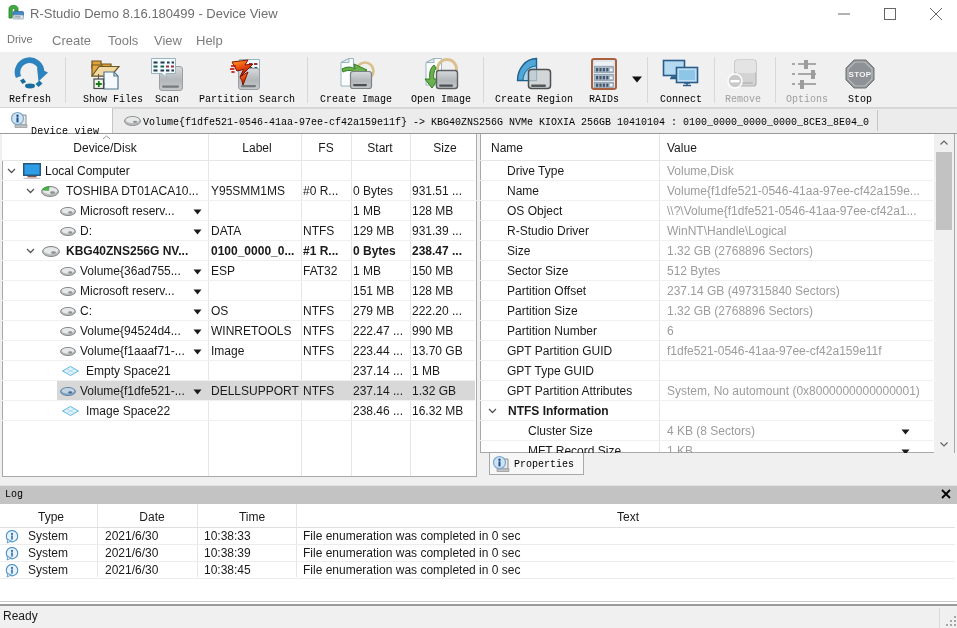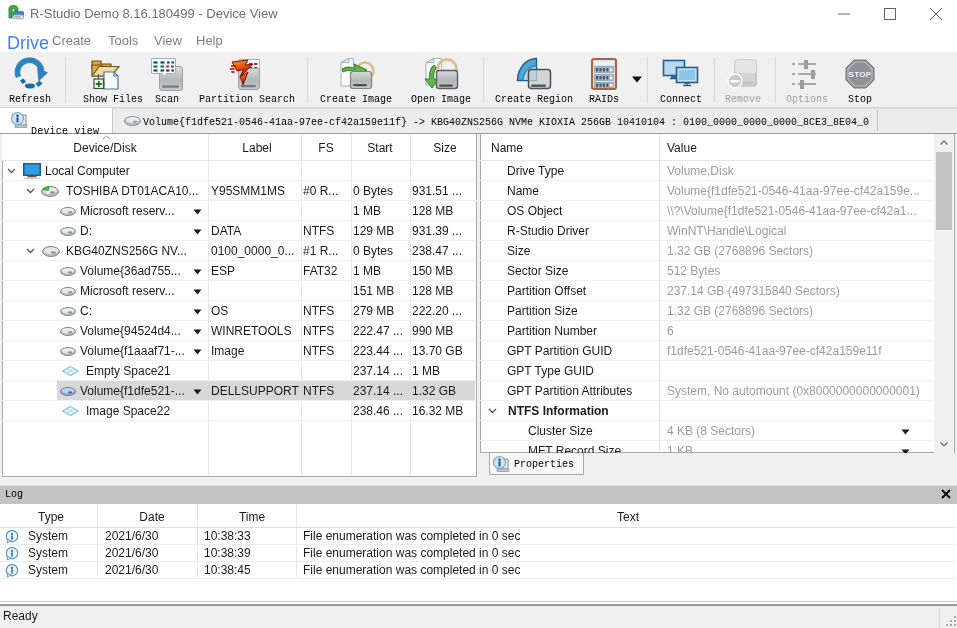--- a/index.html
+++ b/index.html
@@ -25,21 +25,21 @@
  <span class="a" style="left:30px;top:6px;font-size:13px;color:#6e6e6e">R-Studio Demo 8.16.180499 - Device View</span>
  <svg class="a" style="left:836px;top:4px" width="110" height="20" viewBox="0 0 110 20">
   <line x1="2" y1="10" x2="14" y2="10" stroke="#666" stroke-width="1"></line>
   <rect x="48.5" y="4.5" width="11" height="11" fill="none" stroke="#666" stroke-width="1"></rect>
   <line x1="94" y1="4" x2="106" y2="16" stroke="#666" stroke-width="1"></line>
   <line x1="106" y1="4" x2="94" y2="16" stroke="#666" stroke-width="1"></line>
  </svg>
 </div>
 
 <div class="a" style="left:0;top:28px;width:957px;height:24px;background:#fff">
- <span class="a" style="left:7px;top:5px;font-size:18px;color:#3b82f6">Drive</span>
+ <span class="a" style="left:7px;top:5px;font-size:11px;color:#737373">Drive</span>
  <span class="a" style="left:52px;top:5px;font-size:13px;color:#7d7d7d">Create</span>
  <span class="a" style="left:108px;top:5px;font-size:13px;color:#7d7d7d">Tools</span>
  <span class="a" style="left:154px;top:5px;font-size:13px;color:#7d7d7d">View</span>
  <span class="a" style="left:196px;top:5px;font-size:13px;color:#7d7d7d">Help</span>
 </div>
 
 <div class="a" style="left:0;top:52px;width:957px;height:56px;background:#f0f0f0;border-bottom:1px solid #d5d5d5">
 </div>
 <div class="tsep" style="left:65px"></div>
 <div class="tsep" style="left:307px"></div>
@@ -323,21 +323,21 @@
       </svg>
       <div class="cell" style="left:78px">D:</div>
       <svg class="a" style="left:191px;top:8px" width="9" height="6" viewBox="0 0 9 6">
         <path d="M0.5 0.5 L8.5 0.5 L4.5 5.5 Z" fill="#1a1a1a"></path>
       </svg>
       <div class="cell" style="left:209px">DATA</div>
       <div class="cell" style="left:301px">NTFS</div>
       <div class="cell" style="left:351px">129 MB</div>
       <div class="cell" style="left:410px">931.39 ...</div>
     </div>
-<div class="row rb" style="left:0;top:108px;width:473px;font-weight:normal">
+<div class="row rb" style="left:0;top:108px;width:473px;font-weight:bold">
       <svg class="a" style="left:24px;top:7px" width="9" height="6" viewBox="0 0 9 6">
         <path d="M1 1 L4.5 4.5 L8 1" fill="none" stroke="#555" stroke-width="1.3"></path>
       </svg>
       <svg class="a" style="left:40px;top:5px" width="18" height="11" viewBox="0 0 18 11">
         <ellipse cx="9.0" cy="5.5" rx="8.5" ry="5.0" fill="#b9bdbe" stroke="#787c7d" stroke-width="0.9"></ellipse>
         <ellipse cx="9.0" cy="4.6" rx="7.2" ry="3.4" fill="#e6e8e9"></ellipse>
         <ellipse cx="11.5" cy="6.6" rx="2.5" ry="1.3" fill="#8f9394"></ellipse>
       </svg>
       <div class="cell" style="left:64px">KBG40ZNS256G NV...</div>
       <div class="cell" style="left:209px">0100_0000_0...</div>

